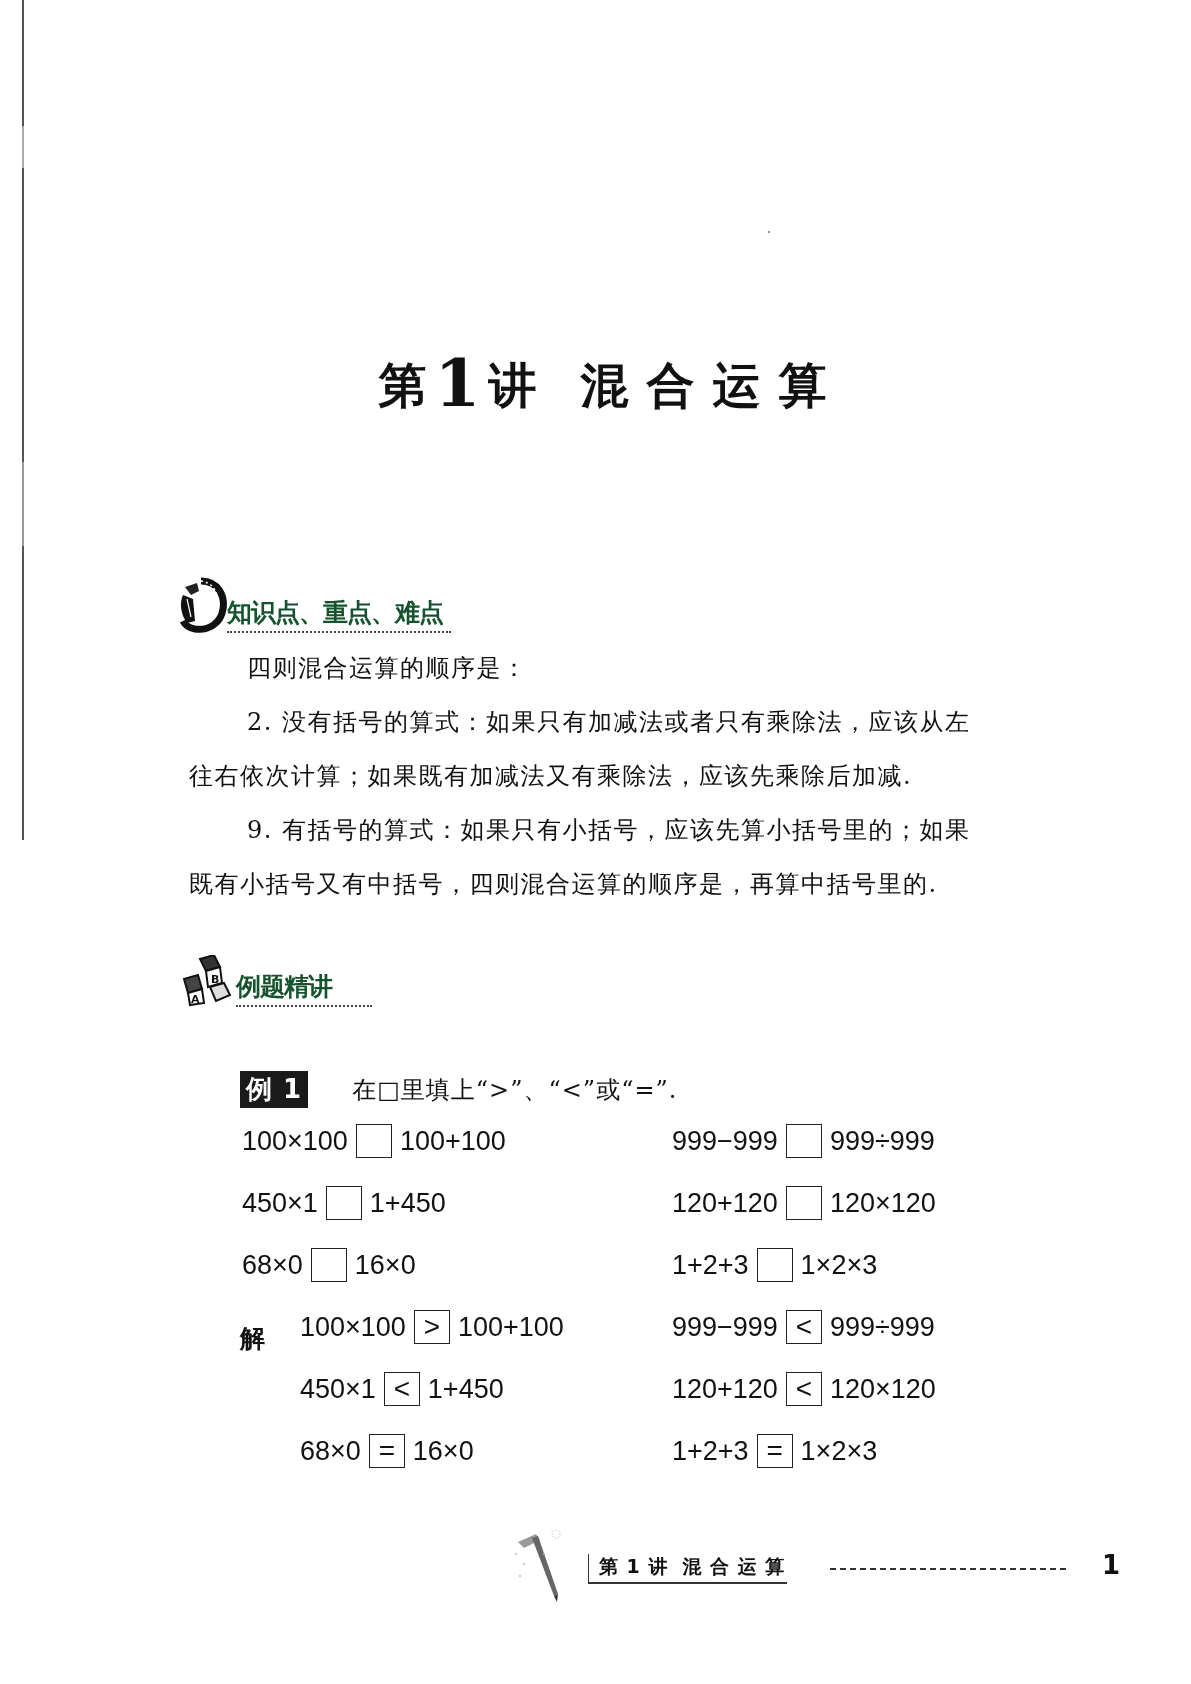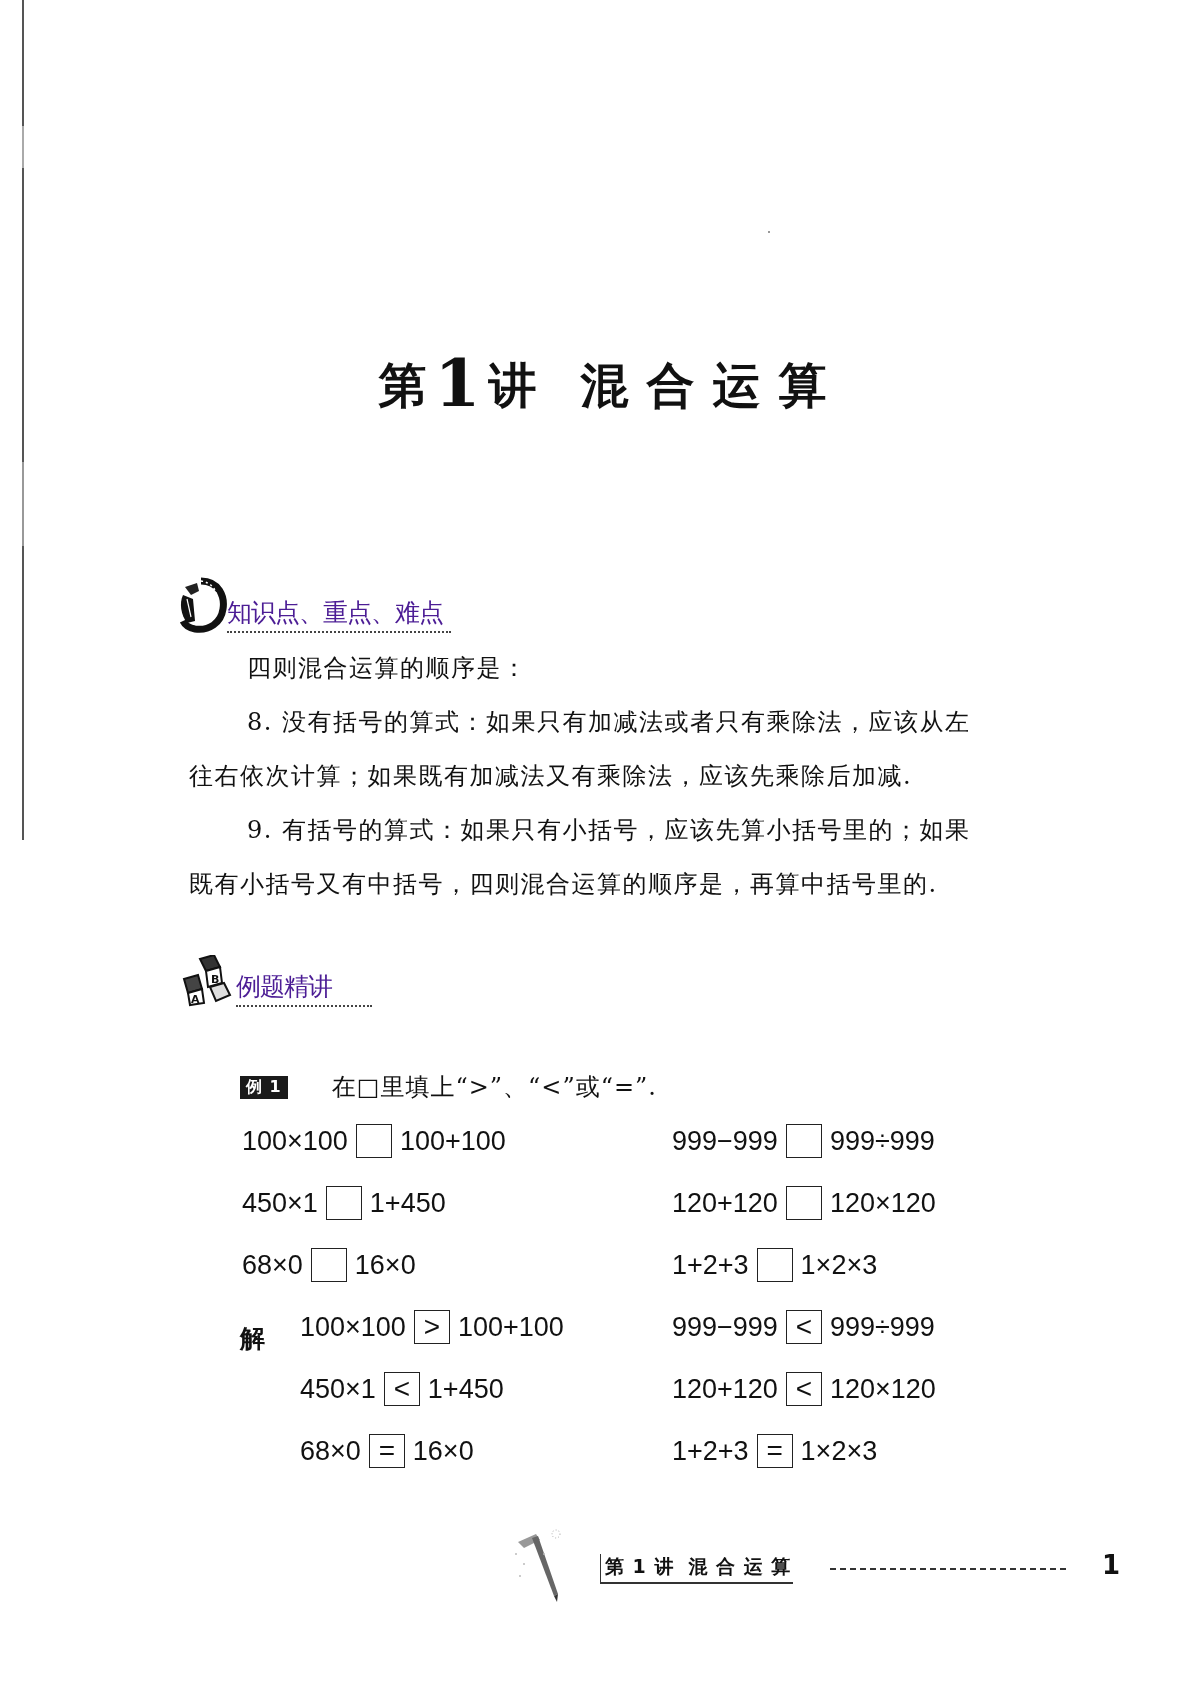--- a/index.html
+++ b/index.html
@@ -16,43 +16,43 @@
       position: absolute; top: 340px; left: 0; width: 1191px; text-align: center;
       font-family: "DejaVu Serif", serif; font-weight: bold; font-size: 48px;
       letter-spacing: 2px; color: #111; margin-left: 8px;
     }
     .title .num { font-size: 66px; margin: 0 6px; position: relative; top: 4px; }
     .title .gap { display: inline-block; width: 42px; }
     .title .sp { display: inline-block; width: 16px; }
 
     .section-head { position: absolute; display: flex; align-items: flex-end; }
     .section-head .label {
-      font-family: "DejaVu Sans", sans-serif; font-weight: normal; font-size: 25px;
-      color: #4c1d95; letter-spacing: -1px;
+      font-family: "DejaVu Sans", sans-serif; font-weight: bold; font-size: 25px;
+      color: #14532d; letter-spacing: -1px;
       padding-bottom: 2px; border-bottom: 2px dotted #444;
     }
     .knowledge-head { left: 175px; top: 577px; }
     .example-head { left: 180px; top: 955px; }
     .knowledge-head .label { padding-right: 8px; }
     .example-head .label { padding-right: 40px; }
 
     .body-text {
       position: absolute; left: 182px; width: 860px;
       font-family: "DejaVu Serif", serif; font-size: 24px; line-height: 47px;
       color: #111; letter-spacing: 1.5px;
     }
     .body-text p { margin: 7px; }
     .body-text .indent { text-indent: 58px; }
 
     .ex-label {
       position: absolute; left: 240px; top: 1071px; display: flex; align-items: center;
     }
     .ex-badge {
       background: #1a1a1a; color: #fff; font-family: "DejaVu Sans", sans-serif;
-      font-weight: bold; font-size: 16px; padding: 1px 6px; letter-spacing: 1px;
+      font-weight: bold; font-size: 26px; padding: 1px 6px; letter-spacing: 1px;
     }
     .ex-q {
       margin-left: 44px; font-family: "DejaVu Serif", serif; font-size: 24px; letter-spacing: 1px;
     }
 
     .expr-row {
       position: absolute; display: flex; align-items: center;
       font-family: Liberation Sans, sans-serif; font-size: 27px; color: #111;
     }
     .box {
@@ -65,23 +65,23 @@
       font-family: "DejaVu Sans", sans-serif; font-weight: bold; font-size: 25px;
     }
 
     .footer {
       position: absolute; left: 520px; top: 1530px; width: 600px; height: 80px;
     }
     .footer .pencil {
       position: absolute; left: -10px; top: -6px; width: 70px; height: 80px;
     }
     .footer .chapter {
-      position: absolute; left: 80px; top: 24px;
+      position: absolute; left: 68px; top: 24px;
       font-family: "DejaVu Sans", sans-serif; font-weight: bold; font-size: 19px;
-      border-bottom: 2px solid #333; padding: 0 2px 2px 4px; border-left: 1.5px solid #333;
+      border-bottom: 2px solid #333; padding: 0 2px 2px 10px; border-left: 1.5px solid #333;
       letter-spacing: 1px;
     }
     .footer .chapter .sp { display: inline-block; width: 14px; }
     .footer .dashes {
       position: absolute; left: 310px; top: 38px; width: 236px; border-top: 2px dashed #333;
     }
     .footer .pagenum {
       position: absolute; left: 582px; top: 20px;
       font-family: "DejaVu Sans", sans-serif; font-weight: bold; font-size: 26px;
     }
@@ -103,21 +103,21 @@
     <path d="M26 4 C40 6 44 18 42 30 C40 42 30 48 20 46" fill="none" stroke="#fff" stroke-width="1.5" stroke-dasharray="2 3"></path>
     <path d="M10 10 L22 6 L24 14 L16 18 Z" fill="#222"></path>
     <path d="M8 18 C4 26 6 38 12 46 L20 44 L18 22 Z" fill="#111"></path>
     <path d="M12 22 L16 40" stroke="#fff" stroke-width="1.2"></path>
   </svg>
   <span class="label">知识点、重点、难点</span>
 </div>
 
 <div class="body-text" style="top:638px;">
   <p class="indent">四则混合运算的顺序是：</p>
-  <p class="indent">8. 没有括号的算式：如果只有加减法或者只有乘除法，应该从左</p>
+  <p class="indent">2. 没有括号的算式：如果只有加减法或者只有乘除法，应该从左</p>
   <p>往右依次计算；如果既有加减法又有乘除法，应该先乘除后加减.</p>
   <p class="indent">9. 有括号的算式：如果只有小括号，应该先算小括号里的；如果</p>
   <p>既有小括号又有中括号，四则混合运算的顺序是，再算中括号里的.</p>
 </div>
 
 <div class="section-head example-head">
   <svg width="56" height="52" viewBox="0 0 56 52">
     <g stroke="#111" stroke-width="2" fill="#fff">
       <path d="M20 4 L34 0 L40 12 L26 16 Z" fill="#333"></path>
       <path d="M26 16 L40 12 L42 28 L28 32 Z"></path>

